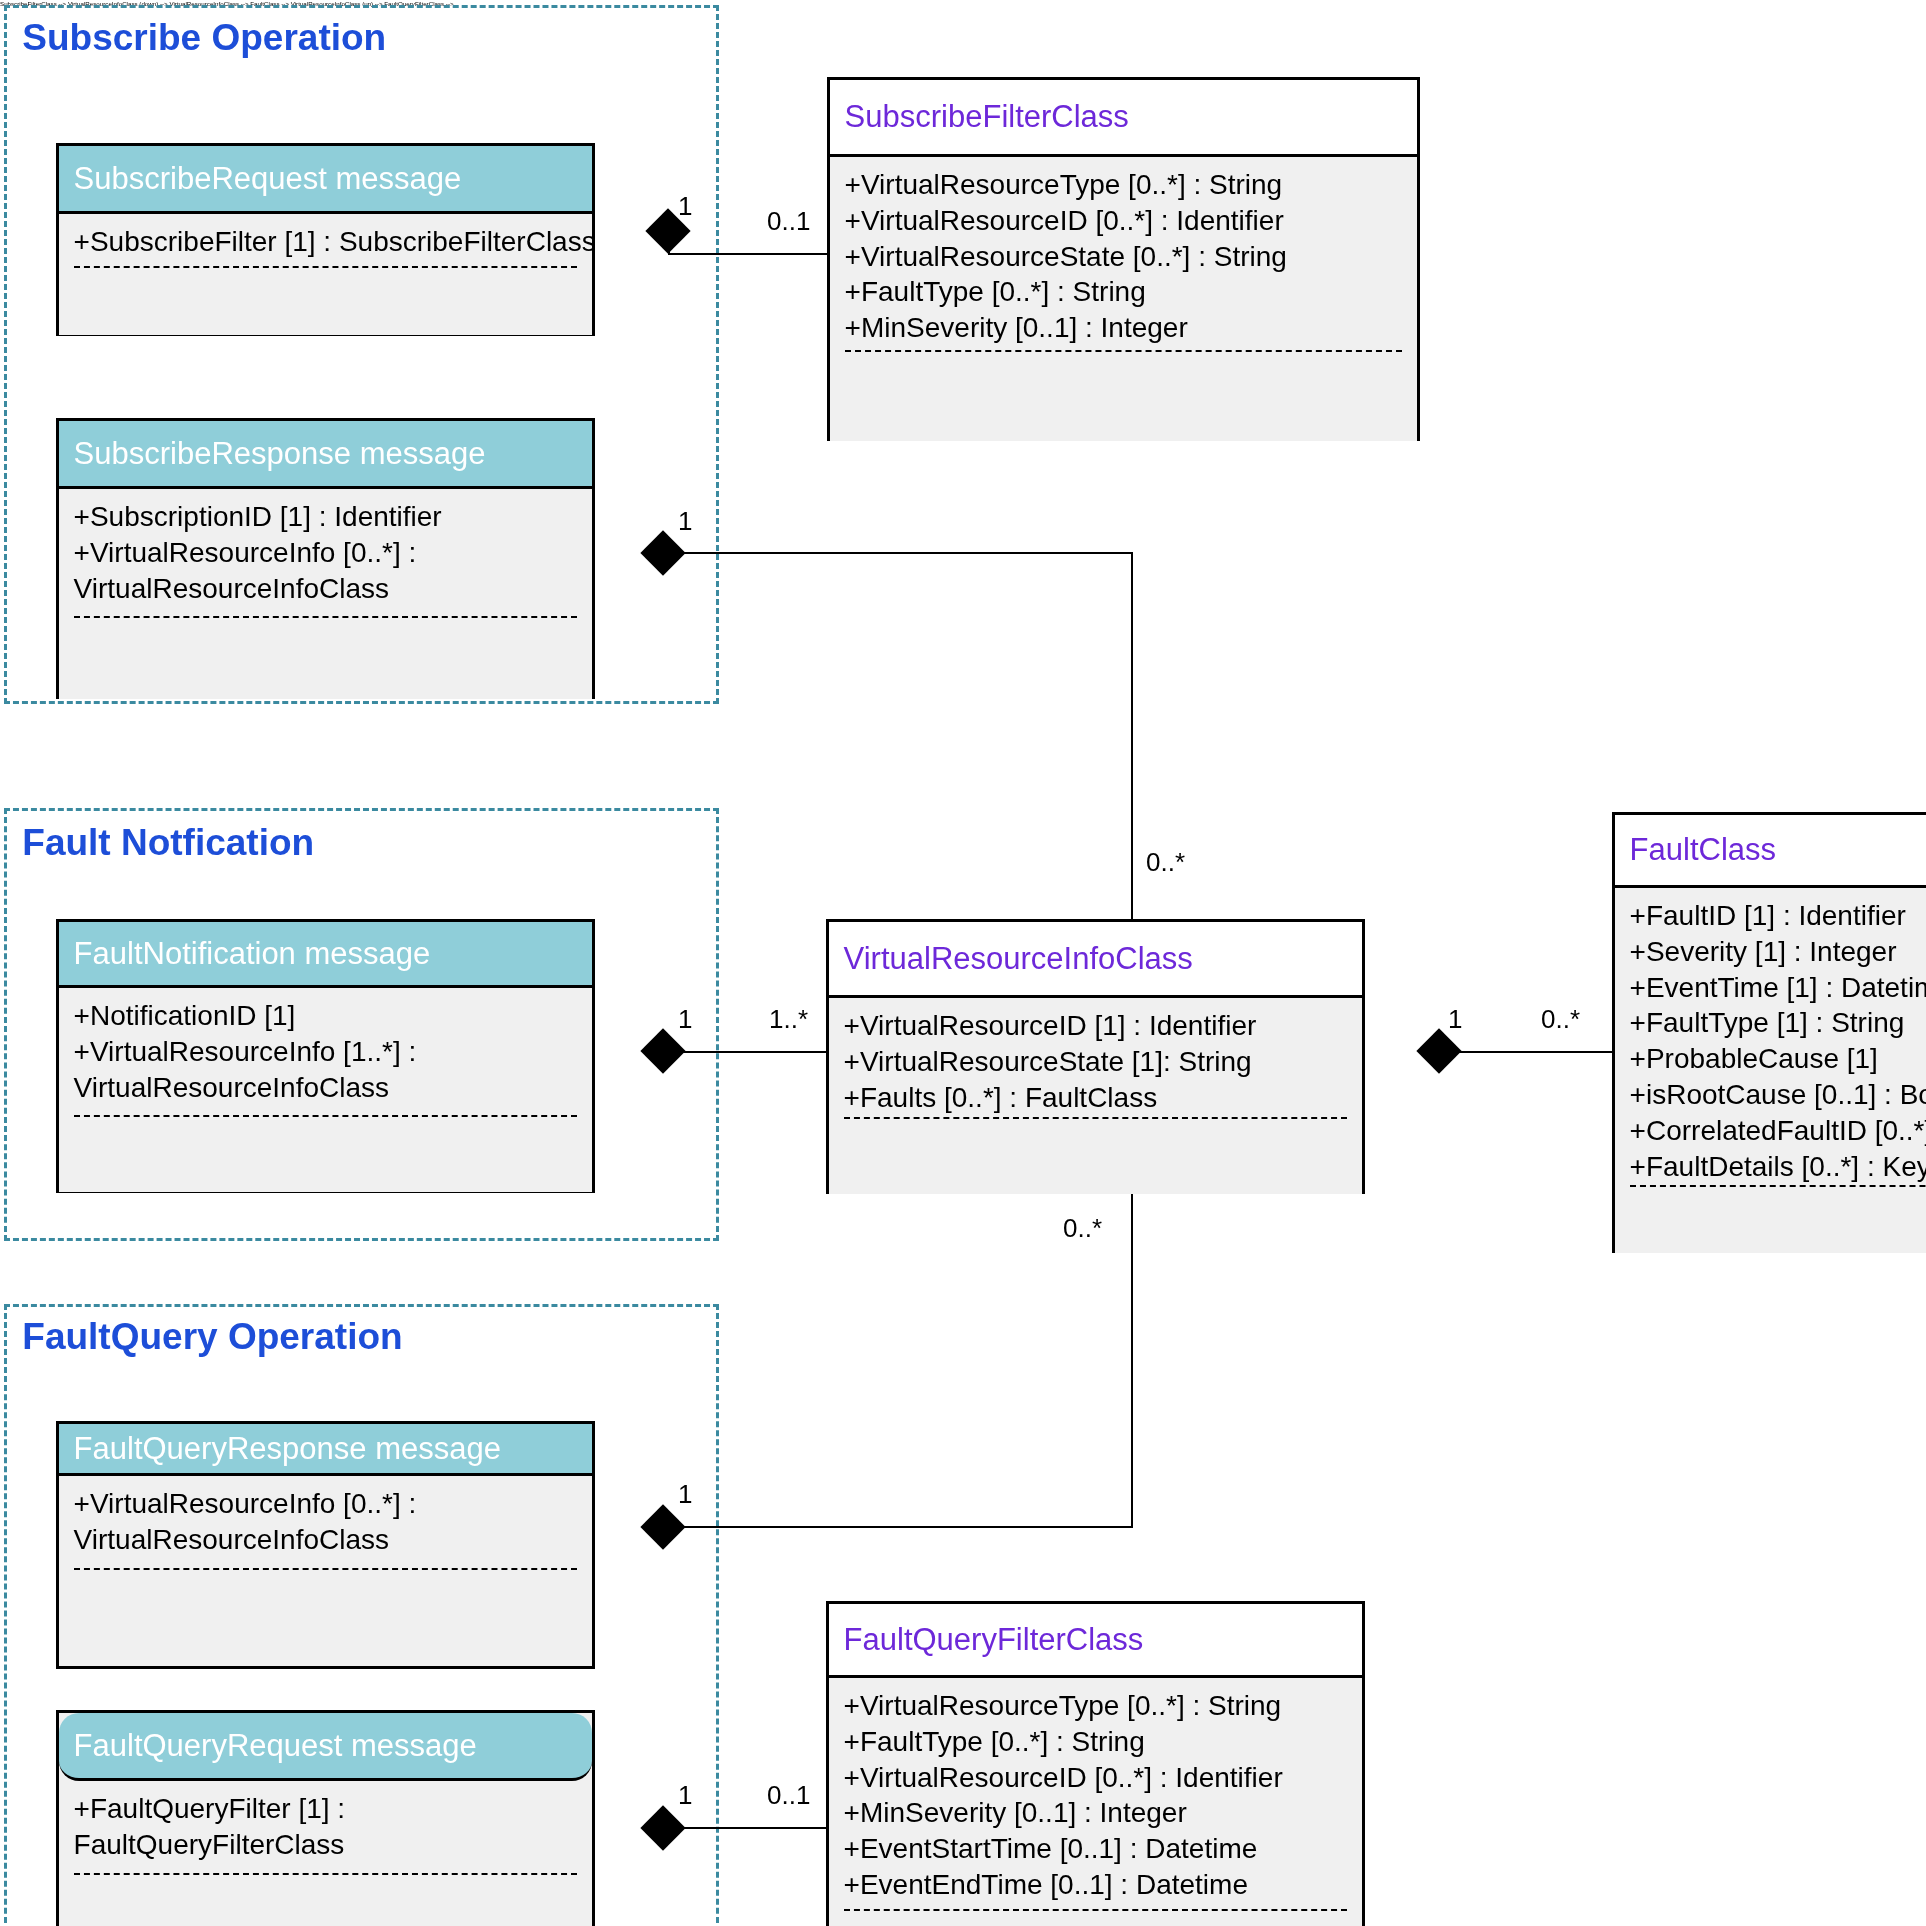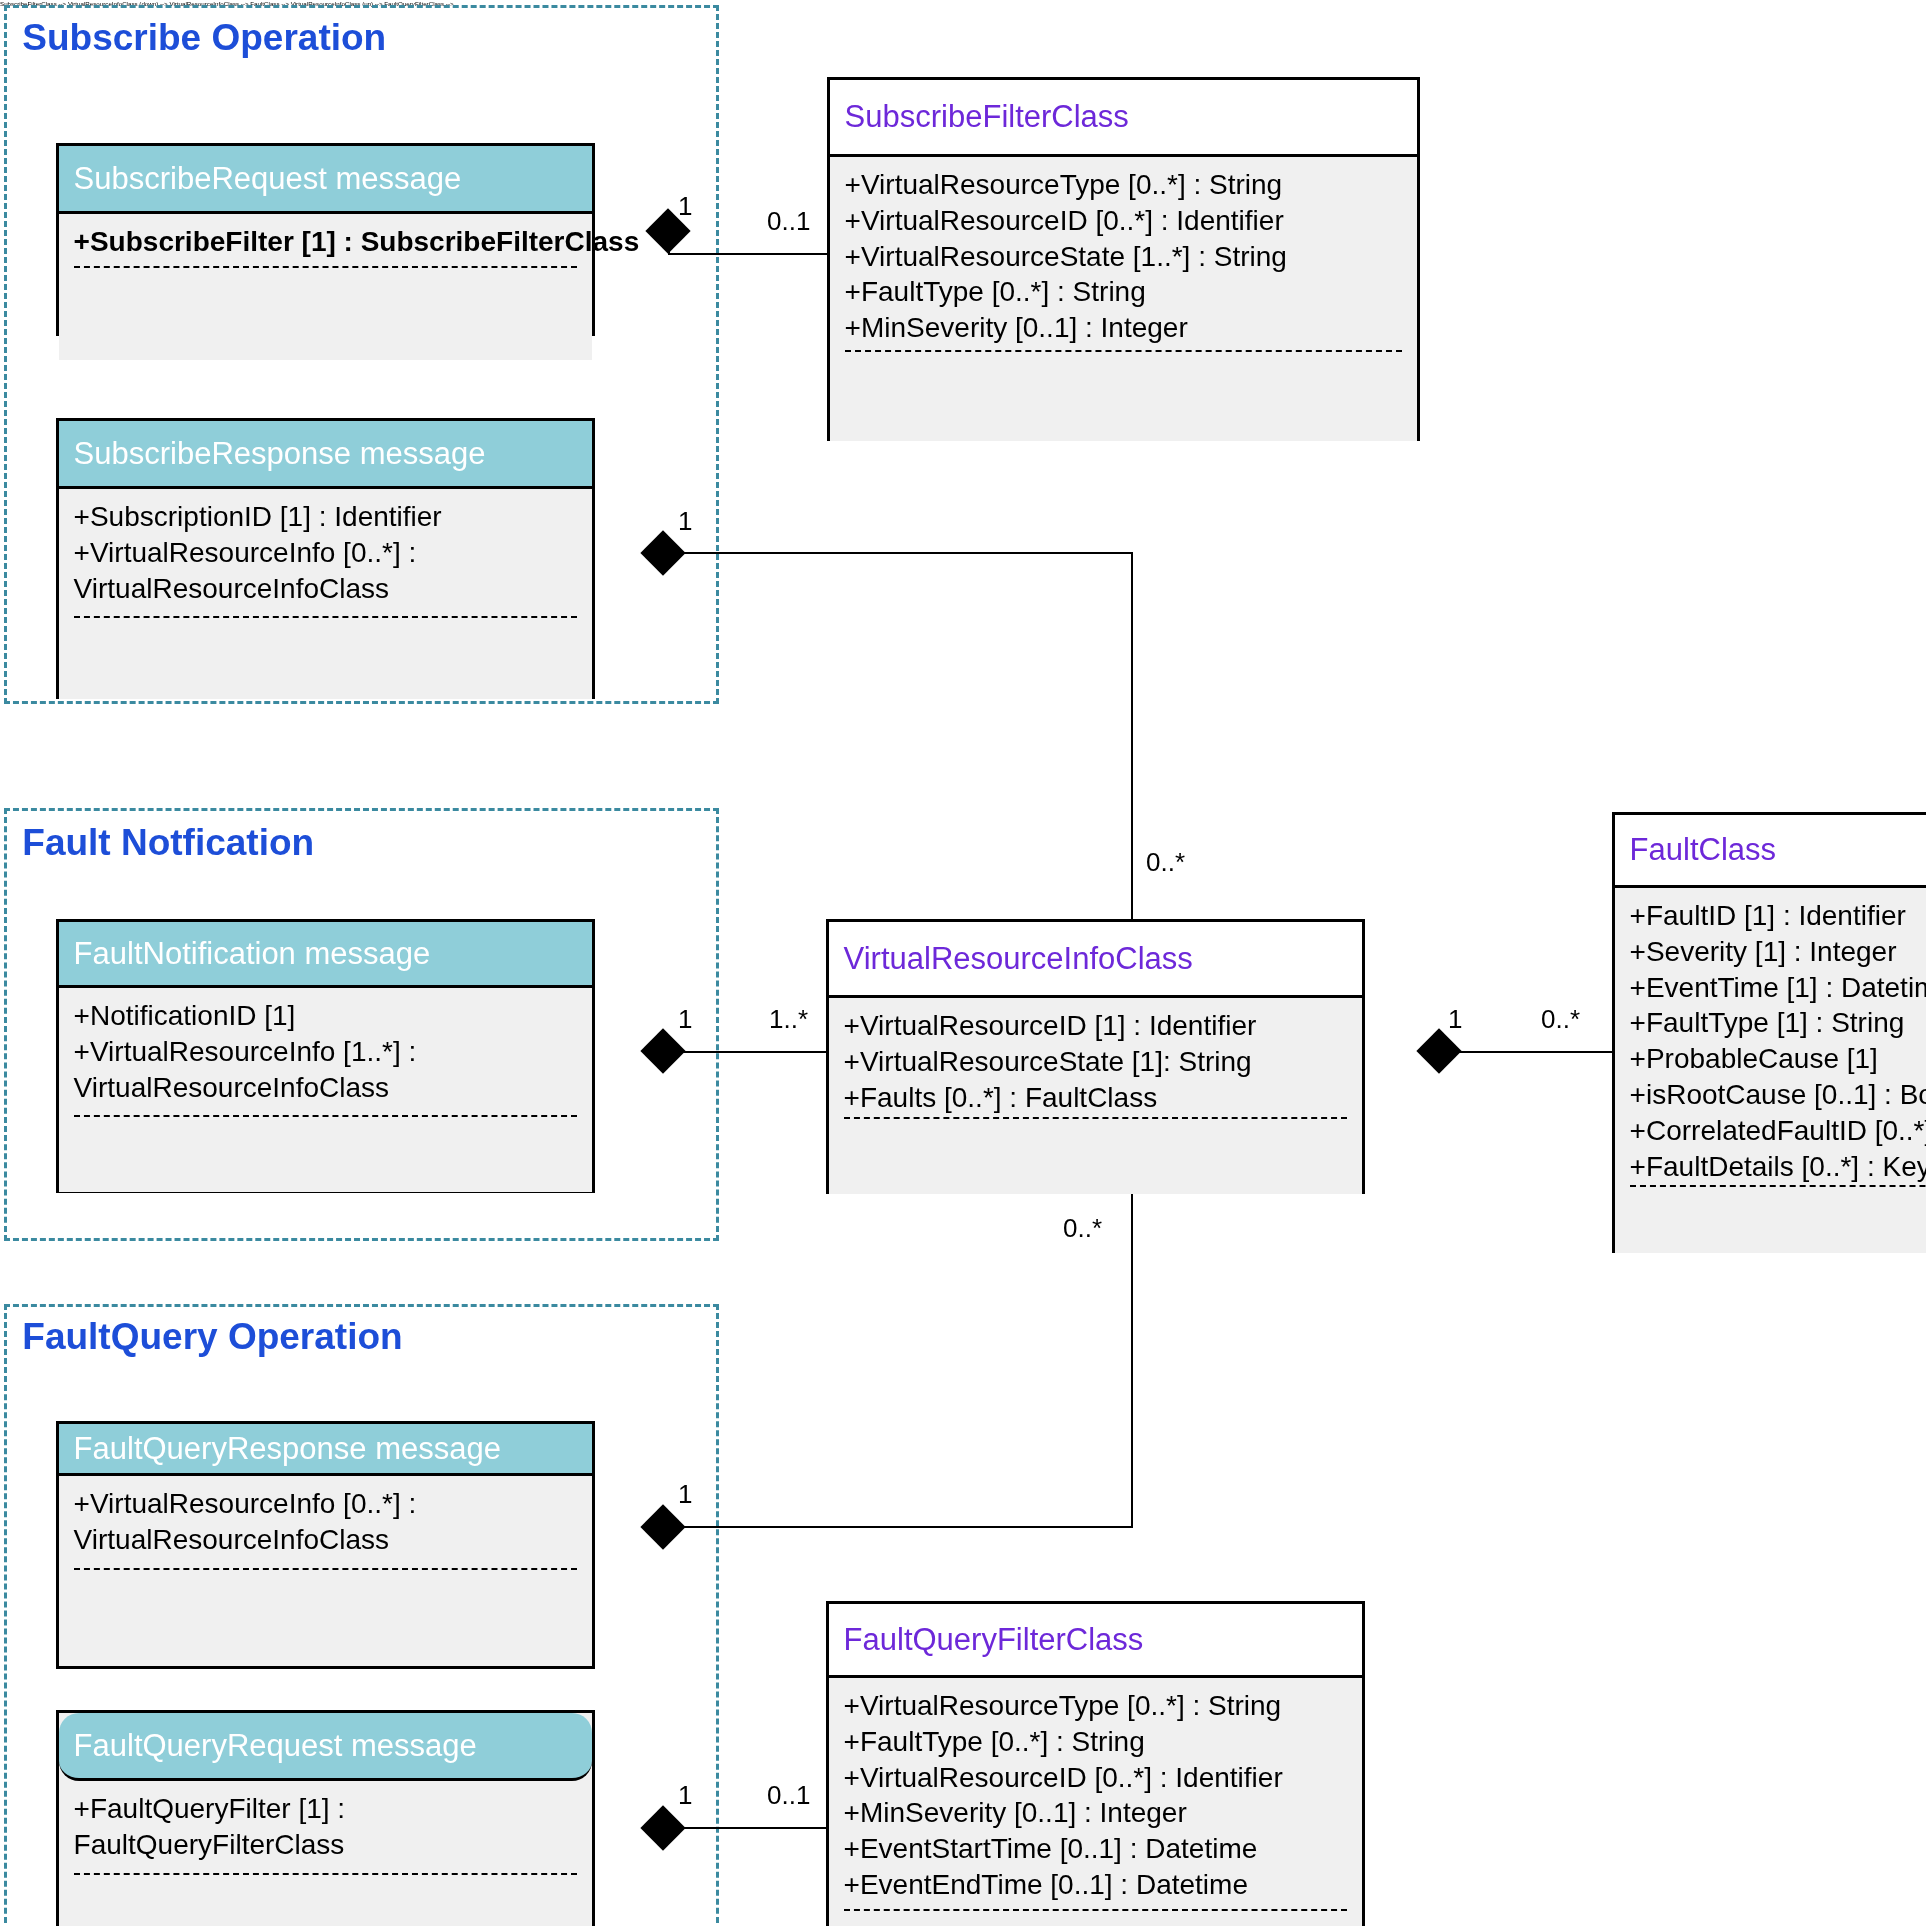--- a/index.html
+++ b/index.html
@@ -92,21 +92,21 @@
 
 <div id="canvas">
 
   
   <div class="group" style="left:3.9px;top:4.6px;width:715px;height:699px;"></div>
   <div class="group-title" style="left:22.3px;top:19px;">Subscribe Operation</div>
 
   
   <div class="umlbox msg" style="left:56px;top:143px;width:539px;height:193px;">
     <div class="hdr" style="height:68px;text-align:right;">SubscribeRequest message</div>
-    <div class="body" style="height:146px;font-weight:bold;">
+    <div class="body" style="height:121px;">
       <div class="attr">+SubscribeFilter [1] : SubscribeFilterClass</div>
       <div class="sep" style="top:52px;"></div>
     </div>
   </div>
 
   
   <div class="umlbox msg" style="left:56px;top:418px;width:539px;height:281px;">
     <div class="hdr" style="height:68px;">SubscribeResponse message</div>
     <div class="body" style="height:210px;">
       <div class="attr">+SubscriptionID [1] : Identifier</div>
@@ -115,21 +115,21 @@
       <div class="sep" style="top:127px;"></div>
     </div>
   </div>
 
   
   <div class="umlbox cls" style="left:827px;top:77px;width:593px;height:364px;">
     <div class="hdr" style="height:77px;">SubscribeFilterClass</div>
     <div class="body" style="height:284px;">
       <div class="attr">+VirtualResourceType [0..*] : String</div>
       <div class="attr">+VirtualResourceID [0..*] : Identifier</div>
-      <div class="attr">+VirtualResourceState [1..*] : String</div>
+      <div class="attr">+VirtualResourceState [0..*] : String</div>
       <div class="attr">+FaultType [0..*] : String</div>
       <div class="attr">+MinSeverity [0..1] : Integer</div>
       <div class="sep" style="top:193px;"></div>
     </div>
   </div>
 
   
   <div class="group" style="left:3.9px;top:808px;width:715px;height:433px;"></div>
   <div class="group-title" style="left:22.3px;top:824px;">Fault Notfication</div>
 

